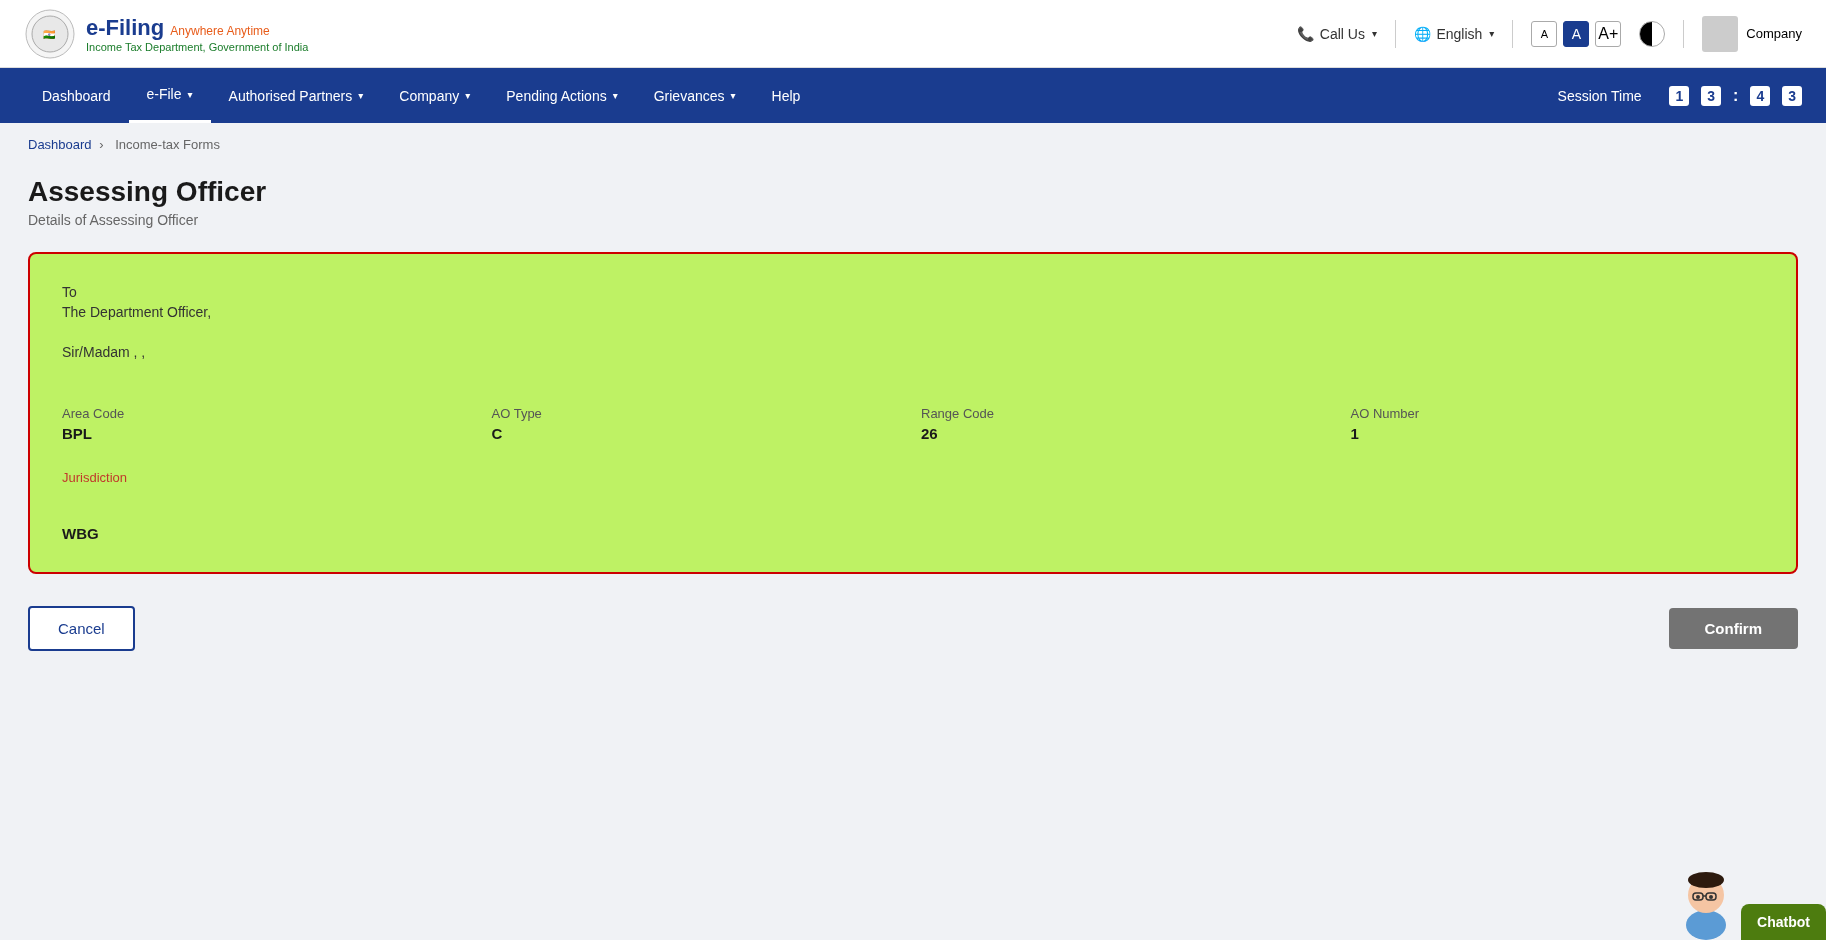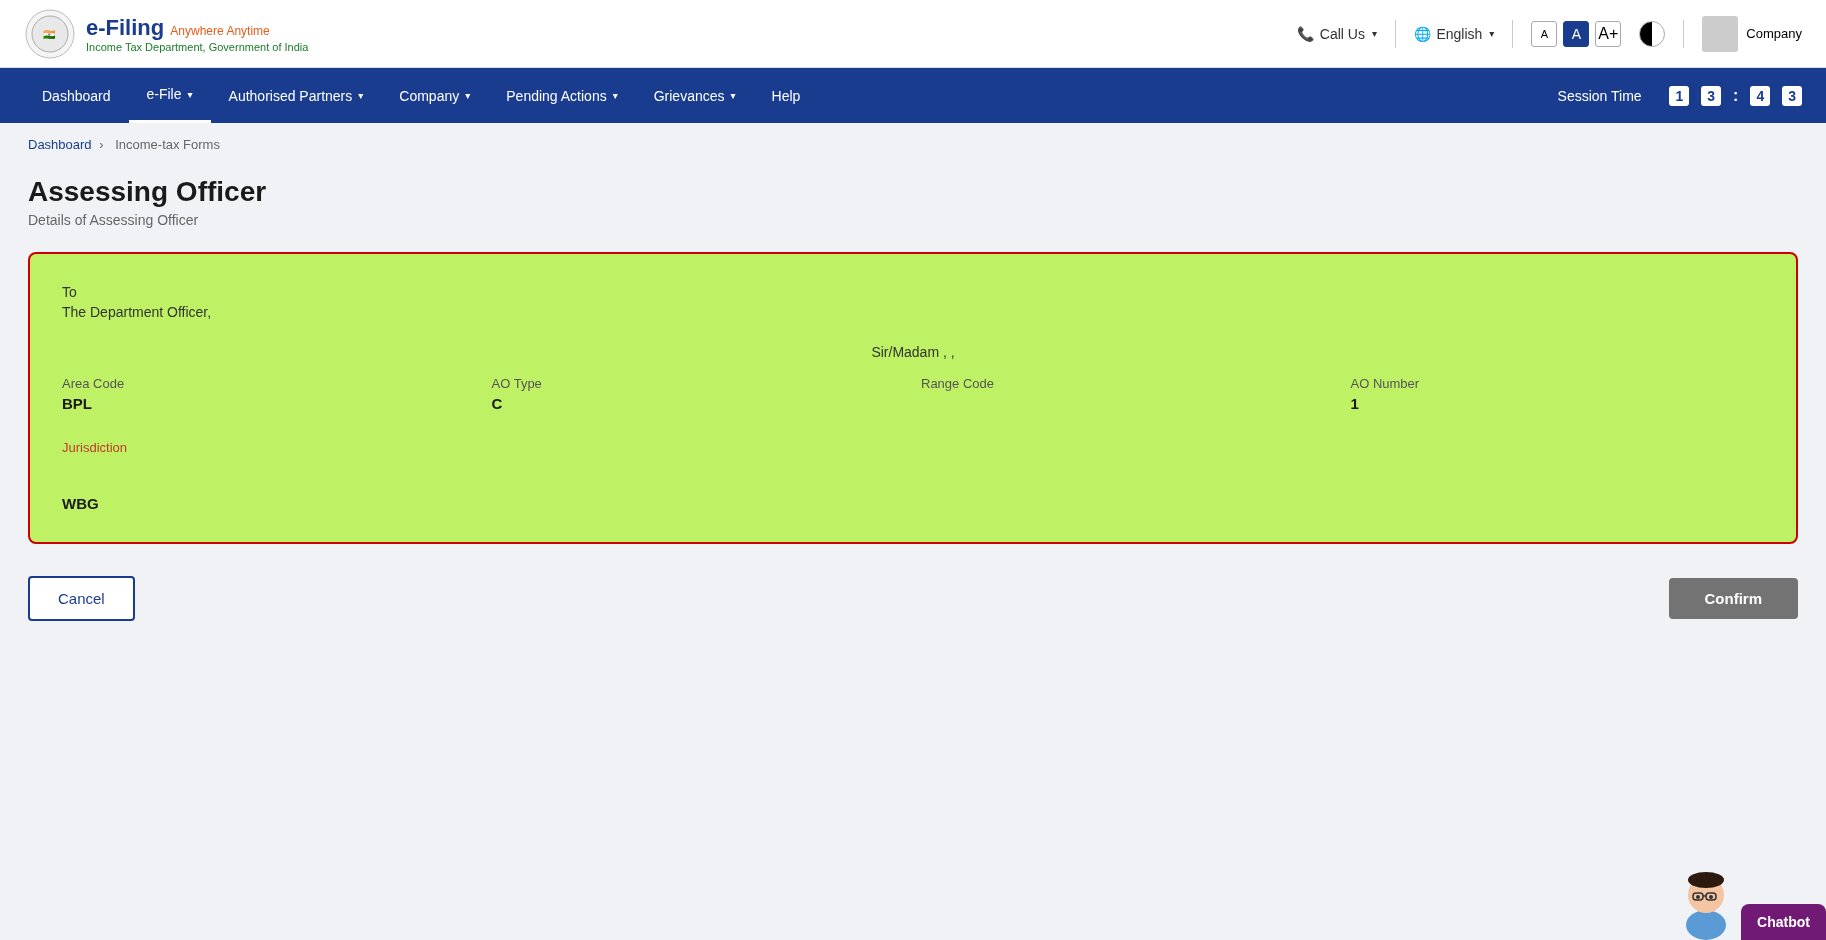--- a/index.html
+++ b/index.html
@@ -194,22 +194,21 @@
       margin-bottom: 4px;
     }
     .card-recipient {
       font-size: 14px;
       color: #333;
       margin-bottom: 24px;
     }
     .card-greeting {
       font-size: 14px;
       color: #333;
-      margin-bottom: 16px;
-      text-align: center;
+      margin-bottom: 46px;
     }
     .card-fields {
       display: flex;
       gap: 16px;
       margin-bottom: 28px;
     }
     .card-field {
       flex: 1;
     }
     .field-label {
@@ -266,21 +265,21 @@
     
     .chatbot-widget {
       position: fixed;
       bottom: 0;
       right: 0;
       display: flex;
       align-items: flex-end;
       gap: 0;
     }
     .chatbot-label {
-      background: #701a75;
+      background: #4d7c0f;
       color: #fff;
       font-size: 14px;
       font-weight: bold;
       padding: 10px 16px;
       border-radius: 8px 8px 0 0;
       cursor: pointer;
     }
   </style>
 </head>
 <body>
@@ -391,20 +390,21 @@
       <div class="card-field">
         <div class="field-label">Area Code</div>
         <div class="field-value">BPL</div>
       </div>
       <div class="card-field">
         <div class="field-label">AO Type</div>
         <div class="field-value">C</div>
       </div>
       <div class="card-field">
         <div class="field-label">Range Code</div>
+        <div class="field-value">26</div>
       </div>
       <div class="card-field">
         <div class="field-label">AO Number</div>
         <div class="field-value">1</div>
       </div>
     </div>
 
     <div class="jurisdiction-section">
       <div class="jurisdiction-label">Jurisdiction</div>
       <div class="jurisdiction-value">WBG</div>

